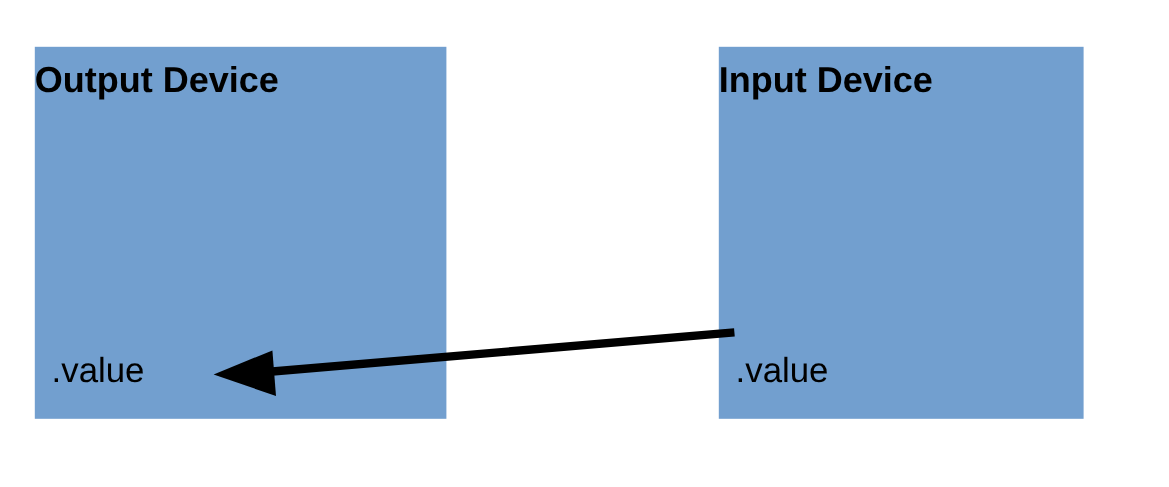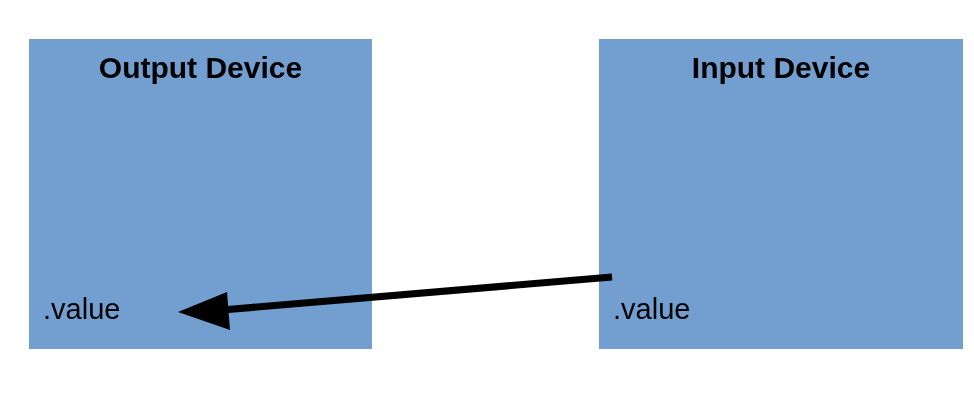--- a/index.html
+++ b/index.html
@@ -20,25 +20,25 @@
     top: 39px;
     height: 310px;
     background: var(--box-fill, #729FCF);
   }
   #output-device-box {
     left: 29px;
     width: 343px;
   }
   #input-device-box {
     left: 599px;
-    width: 364px;
+    width: 304px;
   }
   .box-title {
     margin-top: 12px;
-    text-align: center;
+    text-align: left;
     font-weight: bold;
     font-size: 30px;
     line-height: 34px;
     color: var(--text-color, #000000);
   }
   .fields {
     position: absolute;
     left: 14px;
     top: 170px;
     font-size: 29px;

